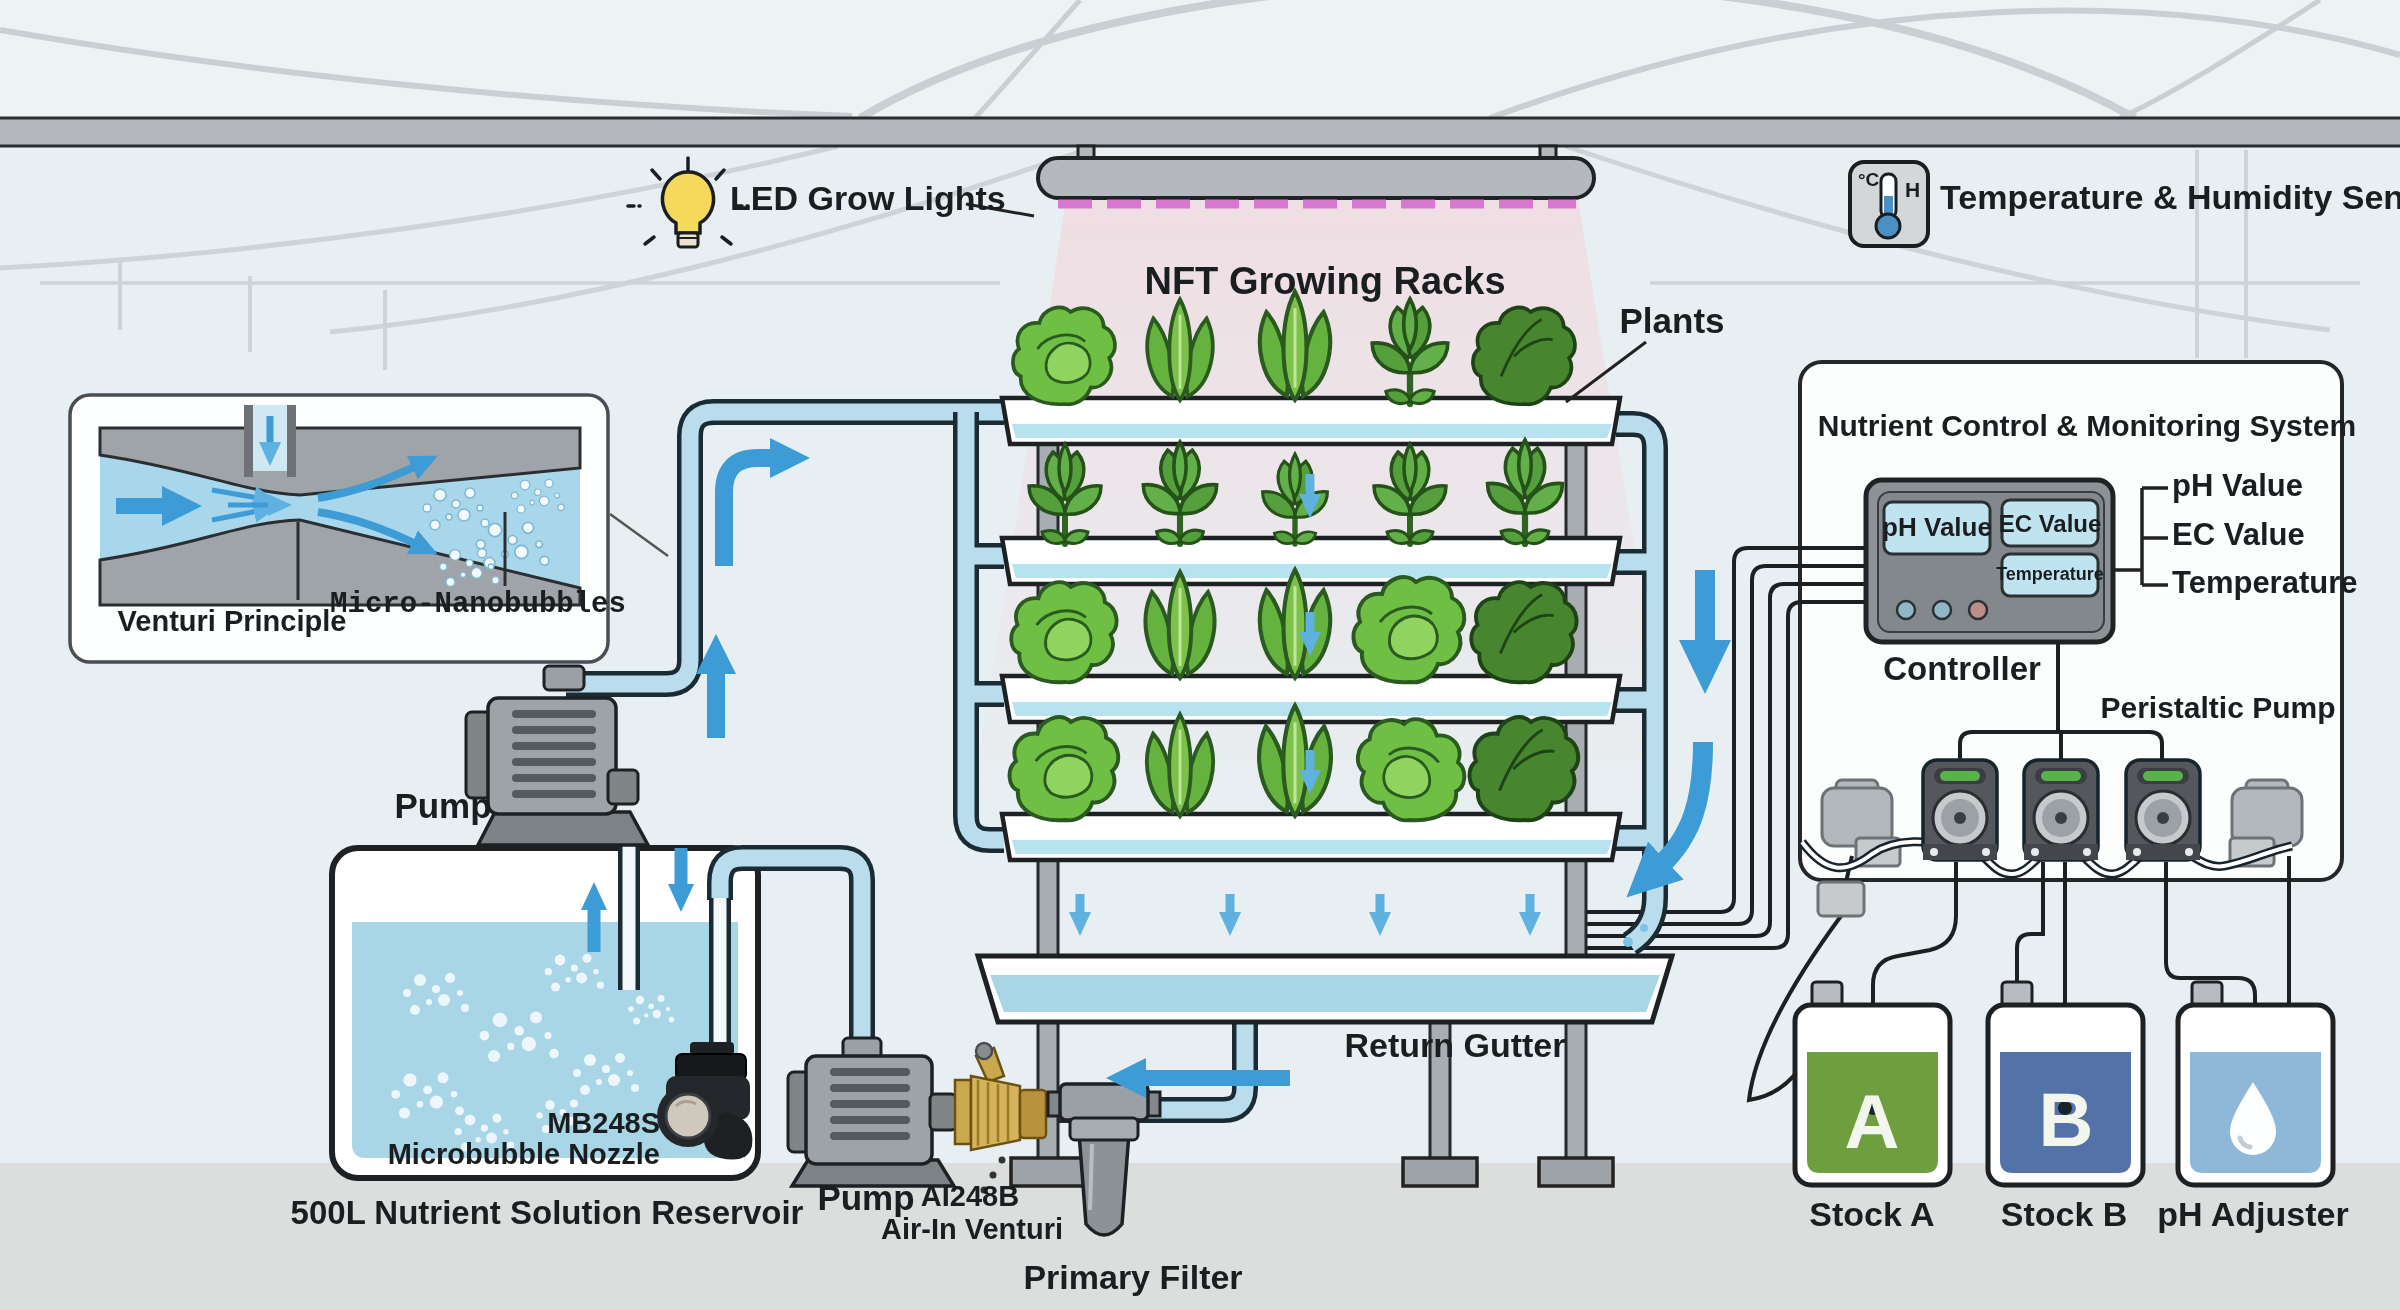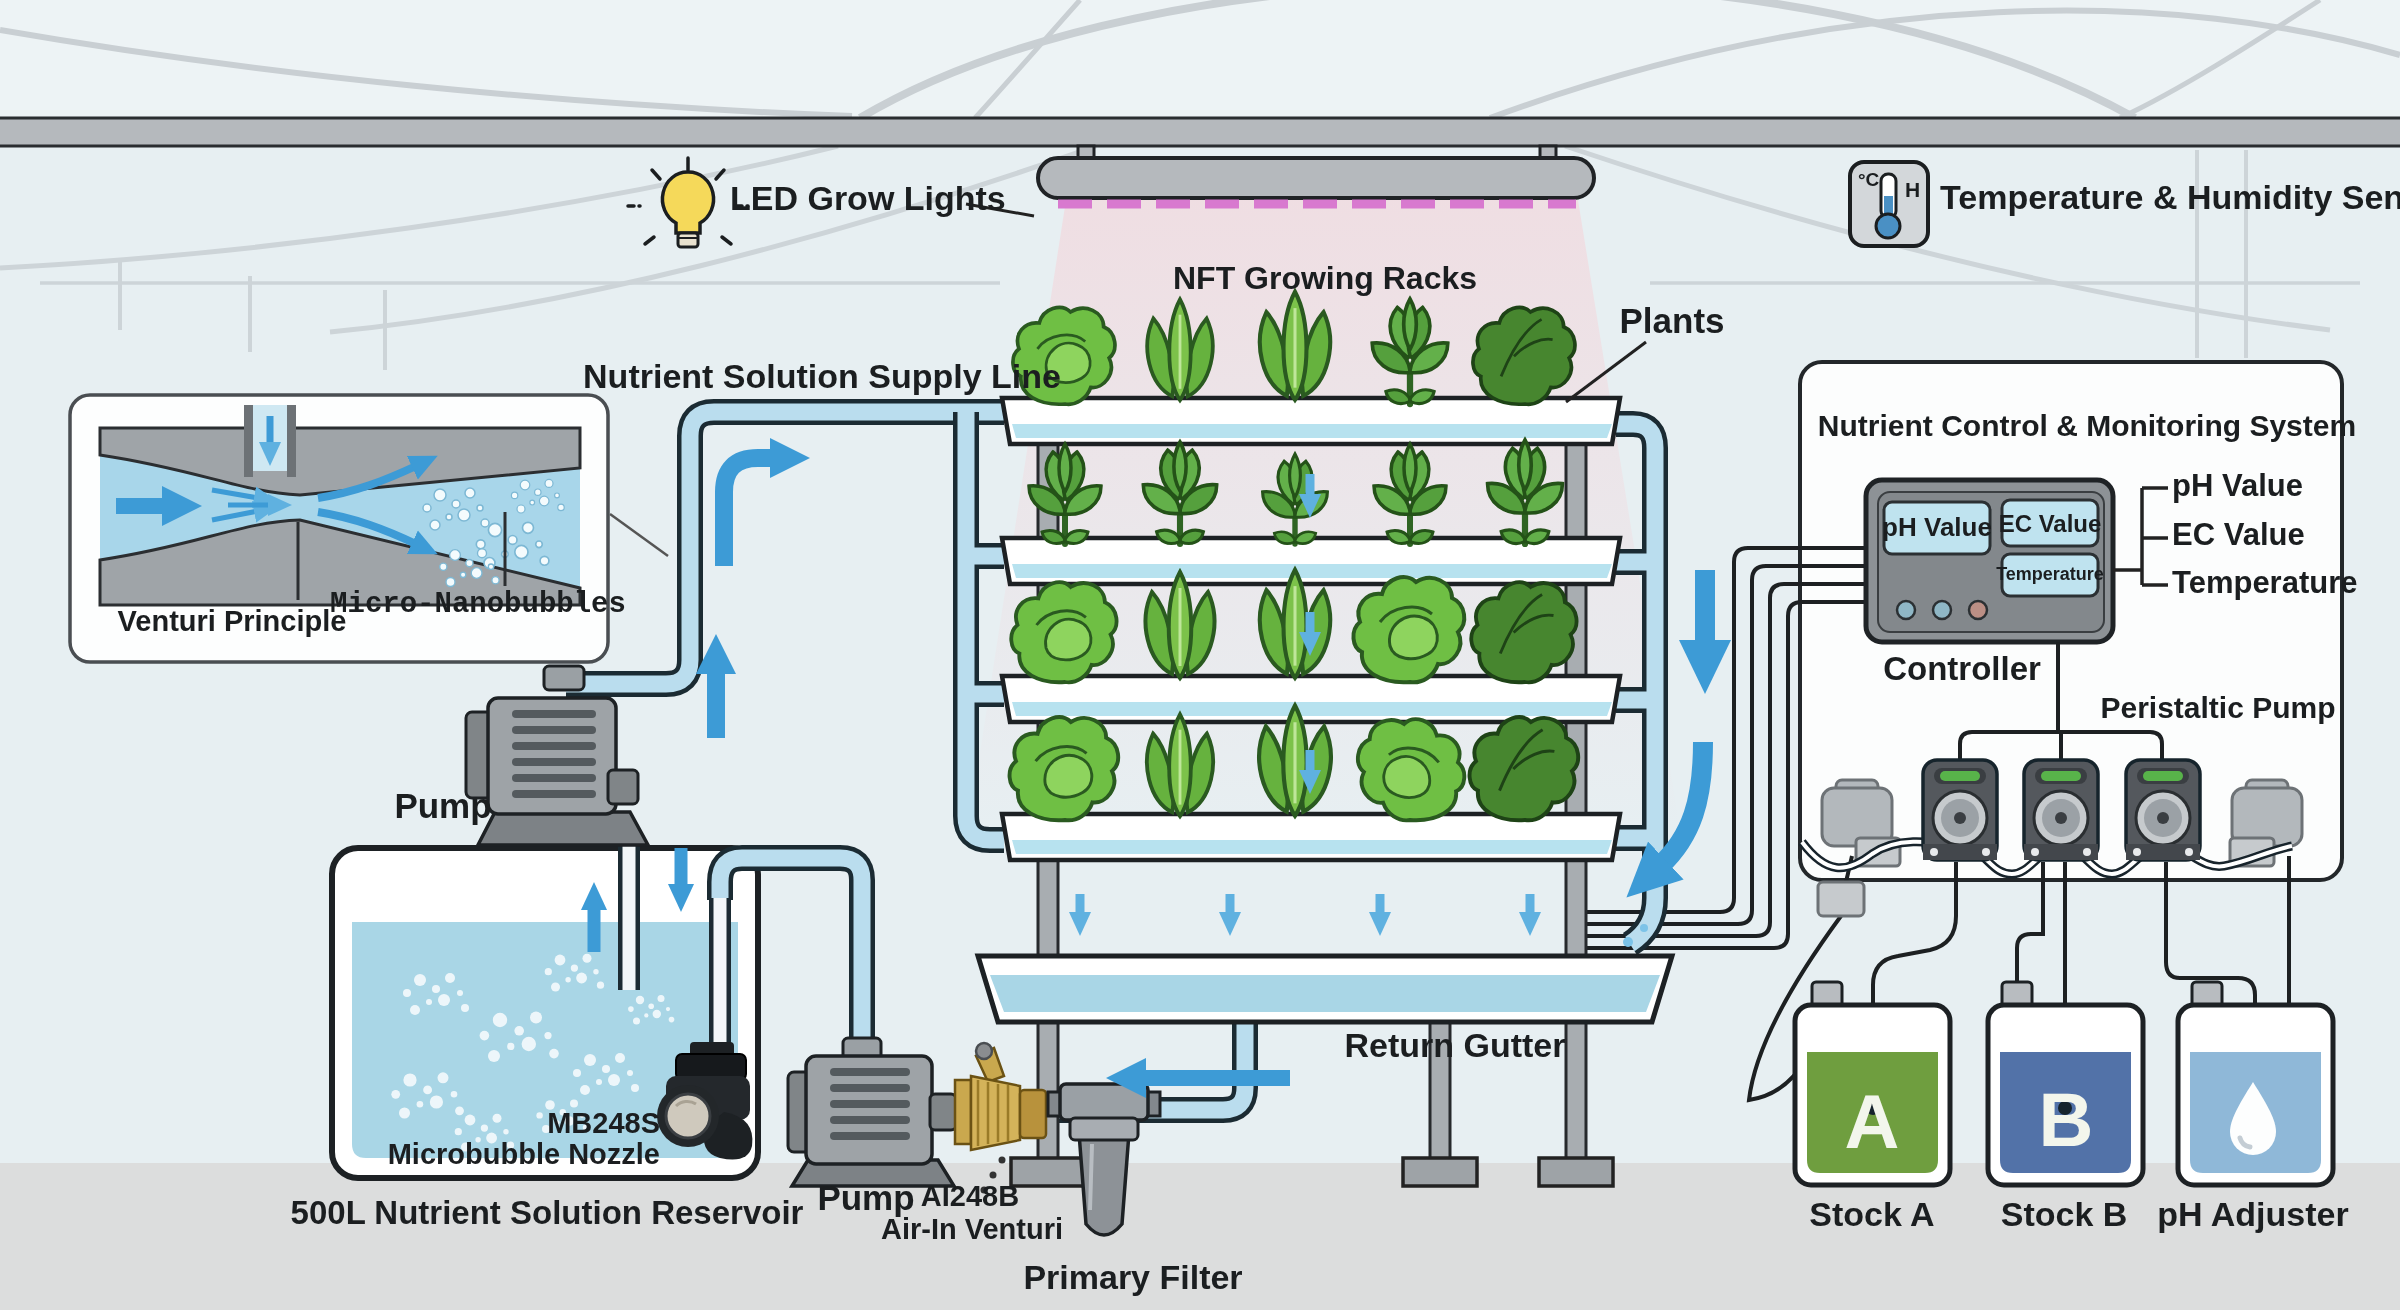--- a/index.html
+++ b/index.html
@@ -446,23 +446,22 @@
   <line x1="1230" y1="894" x2="1230" y2="916" stroke="#5FB1E0" stroke-width="9" marker-end="url(#abL)"></line>
   <line x1="1380" y1="894" x2="1380" y2="916" stroke="#5FB1E0" stroke-width="9" marker-end="url(#abL)"></line>
   <line x1="1530" y1="894" x2="1530" y2="916" stroke="#5FB1E0" stroke-width="9" marker-end="url(#abL)"></line>
 </g>
 </svg>
 
 <div class="lbl" style="left:730px;top:181px;font-size:34px;">LED Grow Lights</div>
 <div class="lbl" style="left:1940px;top:180px;font-size:34px;">Temperature &amp; Humidity Sensors</div>
 <div class="lbl" style="left:1858px;top:170px;font-size:19px;">°C</div>
 <div class="lbl" style="left:1905px;top:179px;font-size:21px;">H</div>
-<div class="lbl c" style="left:1325px;top:262px;font-size:32px;text-align:right;">NFT Growing Racks</div>
+<div class="lbl c" style="left:1325px;top:262px;font-size:38px;text-align:right;">NFT Growing Racks</div>
 <div class="lbl c" style="left:1672px;top:303px;font-size:35px;">Plants</div>
-<div class="lbl c" style="left:822px;top:359px;font-size:34px;">Nutrient Solution Supply Line</div>
 <div class="lbl c" style="left:232px;top:606px;font-size:29px;">Venturi Principle</div>
 <div class="lbl c" style="left:478px;top:590px;font-size:29px;font-family:Liberation Mono, monospace;">Micro-Nanobubbles</div>
 <div class="lbl c" style="left:443px;top:788px;font-size:35px;">Pump</div>
 <div class="lbl c" style="left:547px;top:1196px;font-size:33px;">500L Nutrient Solution Reservoir</div>
 <div class="lbl r" style="left:660px;top:1108px;font-size:29px;">MB248S</div>
 <div class="lbl r" style="left:660px;top:1139px;font-size:29px;">Microbubble Nozzle</div>
 <div class="lbl c" style="left:866px;top:1180px;font-size:35px;">Pump</div>
 <div class="lbl c" style="left:970px;top:1181px;font-size:29px;">AI248B</div>
 <div class="lbl c" style="left:972px;top:1214px;font-size:29px;">Air-In Venturi</div>
 <div class="lbl c" style="left:1133px;top:1260px;font-size:34px;text-align:right;">Primary Filter</div>

